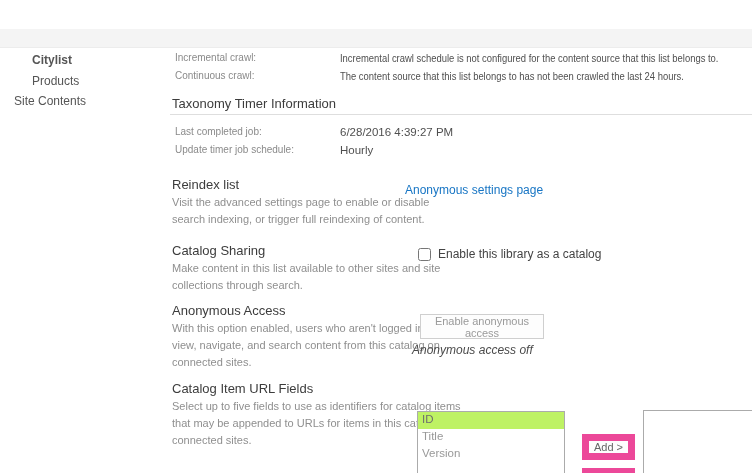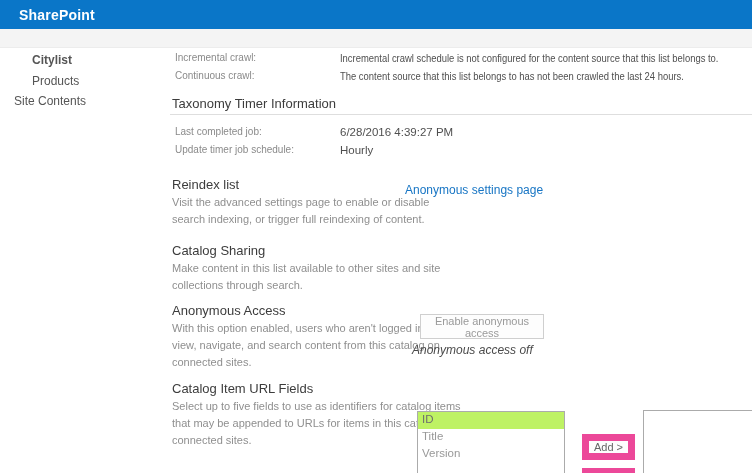--- a/index.html
+++ b/index.html
@@ -51,23 +51,20 @@
   .field-label { position:absolute; font-size:11.5px; color:#555; white-space:nowrap;margin-top:40px; }
   .listbox { position:absolute; border:1px solid #ababab; background:#fff; overflow:hidden; }
   .list-item { font-size:11.5px; color:#999; padding:1px 4px 2px 4px; height:17px; cursor:default; }
   .list-item.selected { background:#bef264; color:#6e6e6e; }
 </style>
 </head>
 <body>
 
 <div id="screen">
 
-  <div class="suitebar">
-    <span class="brand">SharePoint</span>
-  </div>
   <div class="ribbonband"></div>
 
   <div class="sidebar">
     <div class="nav-item nav-citylist">Citylist</div>
     <div class="nav-item nav-products">Products</div>
     <div class="nav-item nav-sitecontents">Site Contents</div>
   </div>
 
   <div class="lbl" style="left:175px; top:52px;">Incremental crawl:</div>
   <div class="long" style="left:340px; top:52px;">Incremental crawl schedule is not configured for the content source that this list belongs to.</div>
@@ -80,20 +77,24 @@
   <div class="val" style="left:340px; top:126px;">6/28/2016 4:39:27 PM</div>
   <div class="lbl" style="left:175px; top:144px;">Update timer job schedule:</div>
   <div class="val" style="left:340px; top:144px;">Hourly</div>
 
   <div class="sect-head" style="left:172px; top:177px;">Reindex list</div>
   <div class="sect-desc" style="left:172px; top:194px;">Visit the advanced settings page to enable or disable search indexing, or trigger full reindexing of content.</div>
   <div class="link" style="left:405px; top:183px;">Anonymous settings page</div>
 
   <div class="sect-head" style="left:172px; top:243px;">Catalog Sharing</div>
   <div class="sect-desc" style="left:172px; top:260px;">Make content in this list available to other sites and site collections through search.</div>
+  <div class="check-row" style="left:418px; top:247px;">
+    <input type="checkbox" style="">
+    <span>Enable this library as a catalog</span>
+  </div>
 
   <div class="sect-head" style="left:172px; top:303px;">Anonymous Access</div>
   <div class="sect-desc" style="left:172px; top:320px;">With this option enabled, users who aren't logged in can view, navigate, and search content from this catalog on connected sites.</div>
   <button class="btn-disabled" style="left:420px; top:314px; width:124px; height:25px;" disabled="">Enable anonymous access</button>
   <div class="status-italic" style="left:412px; top:343px;">Anonymous access off</div>
 
   <div class="sect-head" style="left:172px; top:381px;">Catalog Item URL Fields</div>
   <div class="sect-desc" style="left:172px; top:398px; width:290px;">Select up to five fields to use as identifiers for catalog items that may be appended to URLs for items in this catalog on connected sites.</div>
 
   <div class="field-label" style="left:420px; top:397px;">Available Fields</div>

